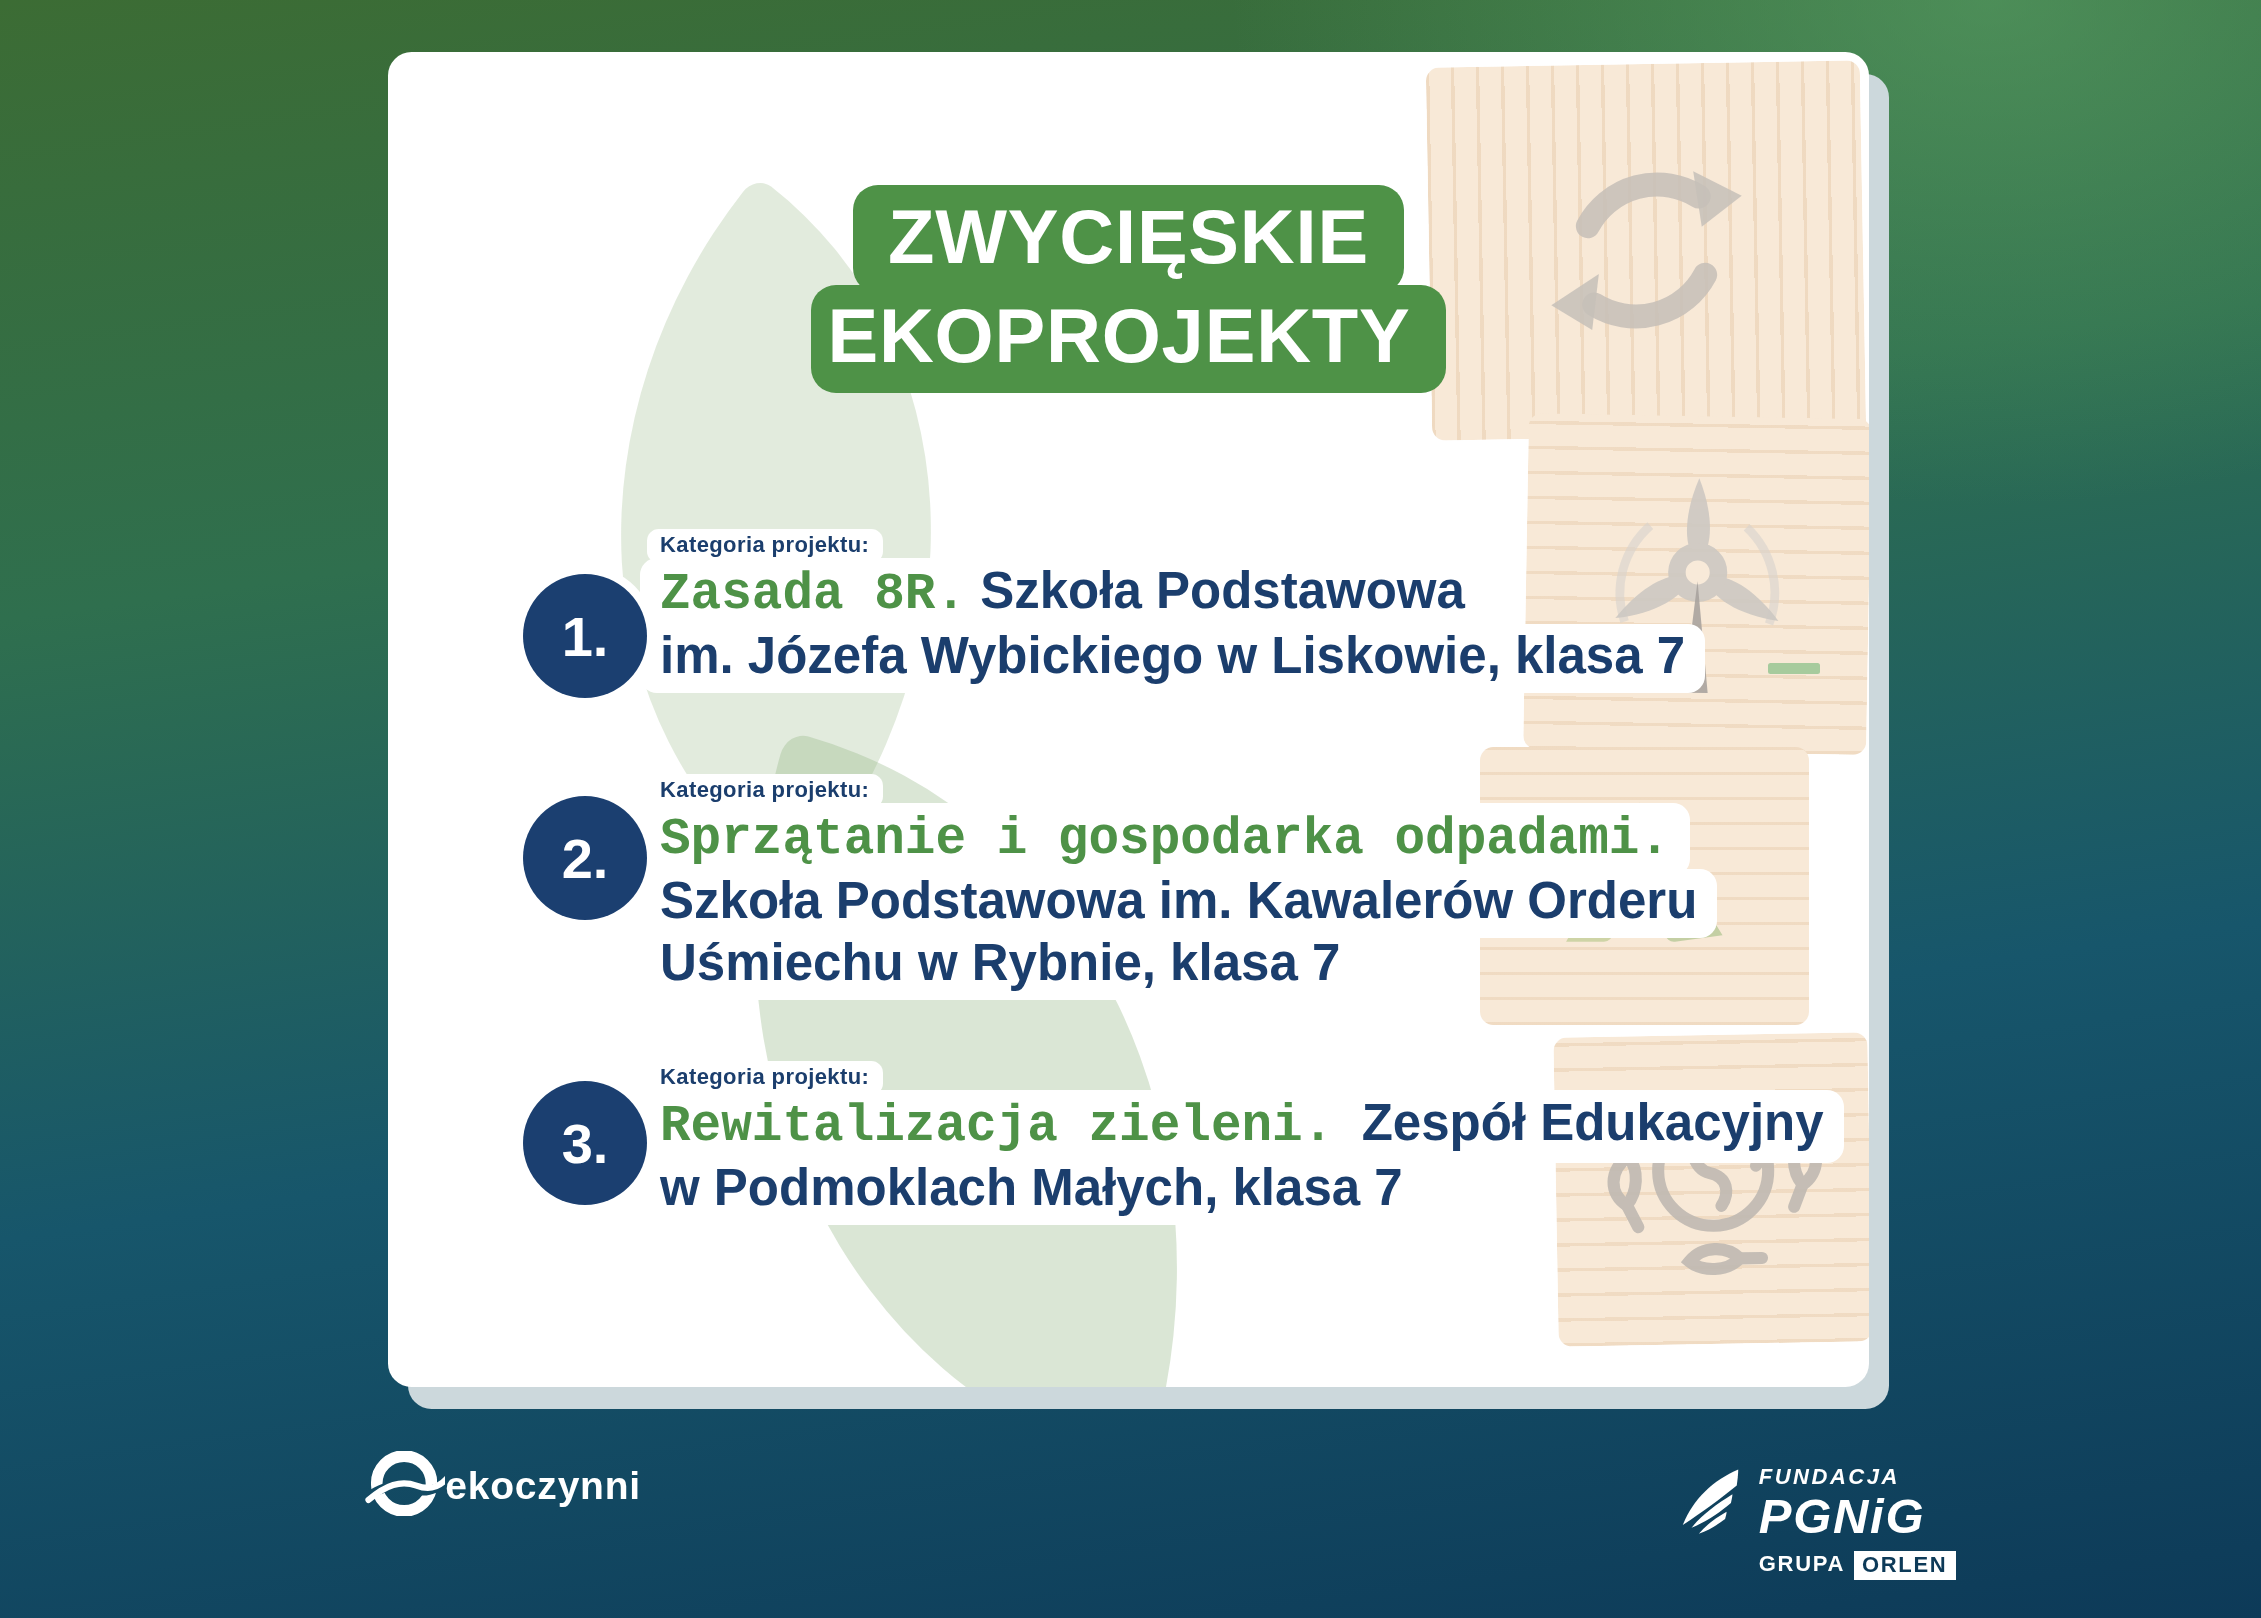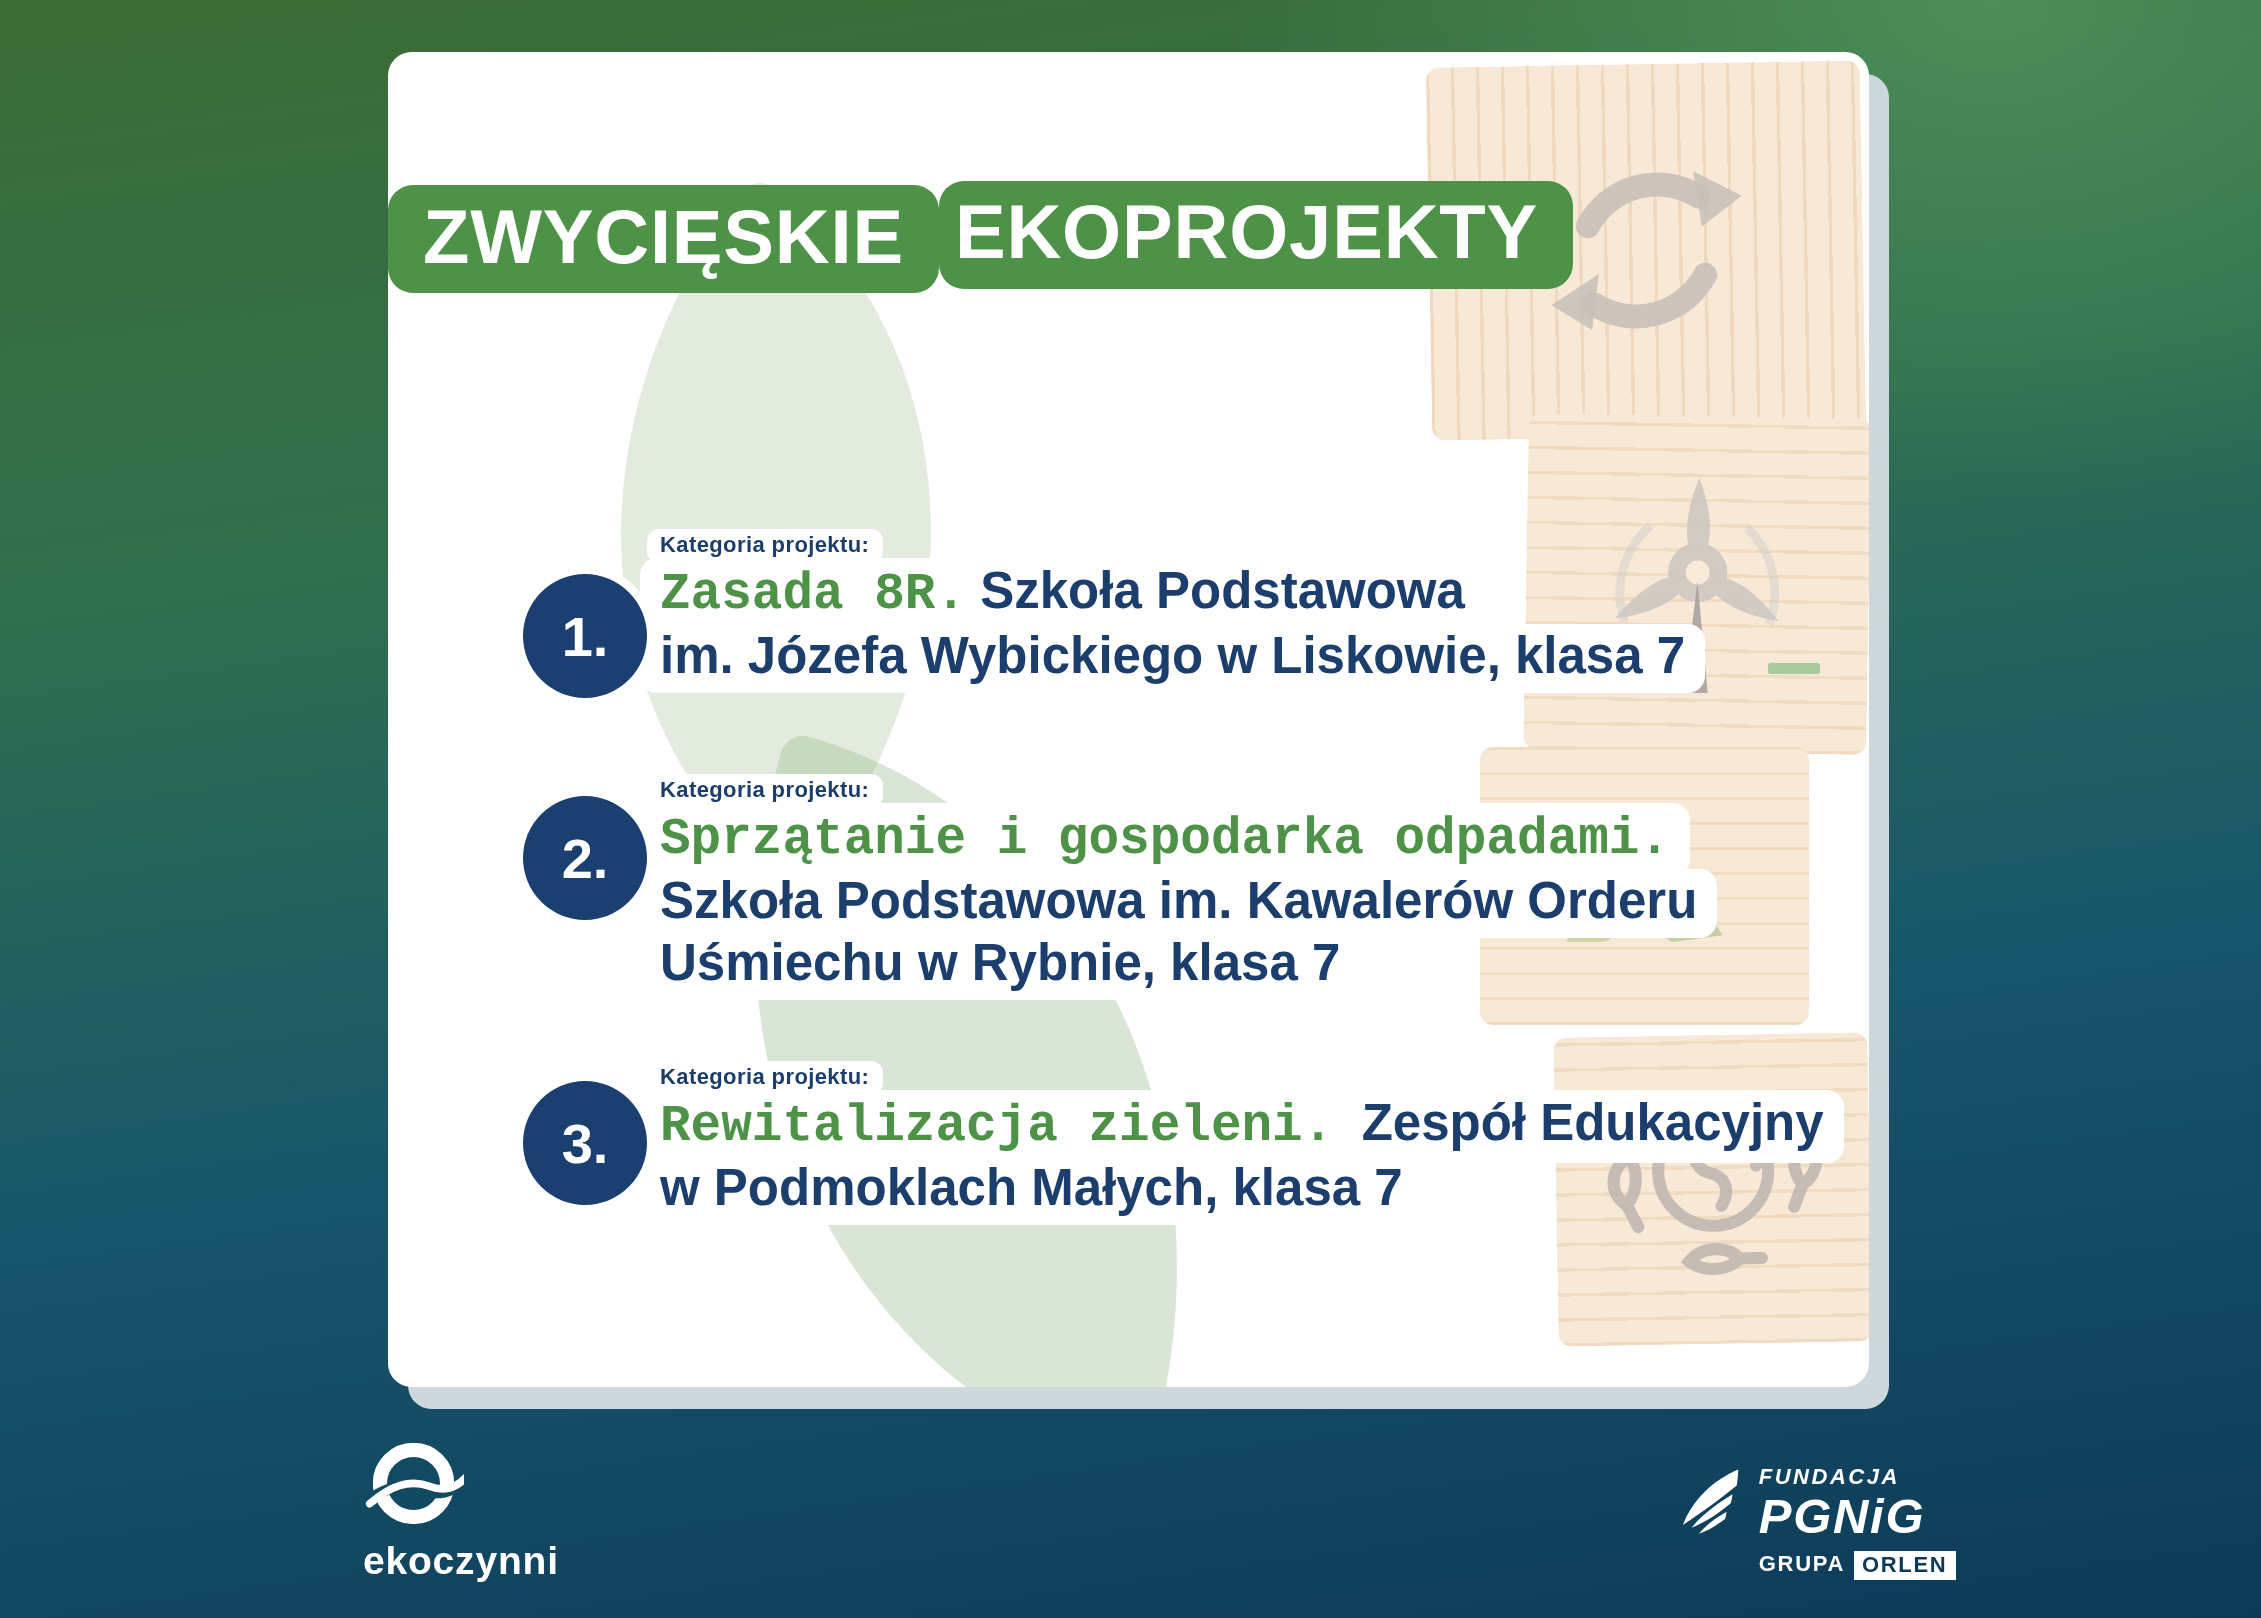--- a/index.html
+++ b/index.html
@@ -25,21 +25,21 @@
     display:flex;align-items:center;justify-content:center;
   }
   .grain-v{background-image:repeating-linear-gradient(90deg, rgba(221,186,147,.33) 0 3.4px, rgba(0,0,0,0) 3.4px 25px);}
   .grain-h{background-image:repeating-linear-gradient(0deg, rgba(221,186,147,.30) 0 3.4px, rgba(0,0,0,0) 3.4px 25px);}
   .b1{left:1041px;top:11.8px;width:434px;height:373px;transform:rotate(-1deg);}
   .b2{left:1138px;top:364px;width:343px;height:336px;transform:rotate(1deg);}
   .b3{left:1092px;top:695px;width:329px;height:278px;}
   .b4{left:1168px;top:983px;width:314px;height:309px;transform:rotate(-1deg);}
   .green-bar{position:absolute;left:1380px;top:611px;width:52px;height:11px;background:#8cc08a;opacity:.75;border-radius:2.5px;}
   
-  .title-wrap{position:absolute;left:0;right:0;top:133px;display:flex;flex-direction:row;align-items:center;}
+  .title-wrap{position:absolute;left:0;right:0;top:133px;display:flex;flex-direction:column;align-items:center;}
   .badge{
     background:var(--green,#4e9247);color:#fff;font-weight:bold;font-size:76px;line-height:1;
     padding:13.5px 35px 18.5px;border-radius:25px;letter-spacing:0.8px;white-space:nowrap;
   }
   .badge+.badge{margin-top:-8.4px;padding-left:16px;}
   
   .item{position:absolute;left:523px;z-index:5;}
   .num-circle{
     position:absolute;left:0;width:124px;height:124px;border-radius:50%;
     background:var(--circle,#1b3f70);color:#fff;font-weight:bold;font-size:56px;
@@ -52,21 +52,21 @@
     font-weight:bold;font-size:22px;color:var(--navy,#1b3e6d);letter-spacing:0.4px;
   }
   .tlines{margin-top:1.7px;}
   .tline{
     display:table;background:#fff;border-radius:17px;padding:4.2px 20px 9.3px;margin-left:-20px;margin-top:-6.7px;
     font-weight:bold;font-size:51px;line-height:1.08;white-space:nowrap;
   }
   .seg.green{color:var(--green,#4e9247);font-family:Liberation Mono, monospace;}
   .seg.navy{color:var(--navy,#1b3e6d);}
   
-  .eko-logo{position:absolute;left:363px;top:1433px;width:278px;display:flex;flex-direction:column;align-items:flex-start;z-index:4;}
+  .eko-logo{position:absolute;left:363px;top:1433px;width:278px;display:flex;flex-direction:row;align-items:center;z-index:4;}
   .eko-label{color:#fff;font-weight:bold;font-size:39px;letter-spacing:0.8px;margin-top:5px;}
   .pgnig-logo{position:absolute;left:1674px;top:1464px;display:flex;align-items:flex-start;z-index:4;}
   .pgnig-text{display:flex;flex-direction:column;margin-left:11.8px;color:#fff;}
   .fundacja{font-size:22px;font-weight:bold;font-style:italic;letter-spacing:2.5px;}
   .pgnig{font-size:49px;font-weight:bold;font-style:italic;letter-spacing:1.7px;margin-top:-1.7px;}
   .grupa-row{display:flex;margin-top:6.7px;}
   .grupa{font-size:22px;font-weight:bold;letter-spacing:1.7px;}
   .orlen-box{background:#fff;color:var(--bg-navy,#12365c);font-size:22px;font-weight:bold;letter-spacing:1.7px;padding:0.8px 8.4px 2.5px;margin-left:8.4px;}
 </style>
 </head>

